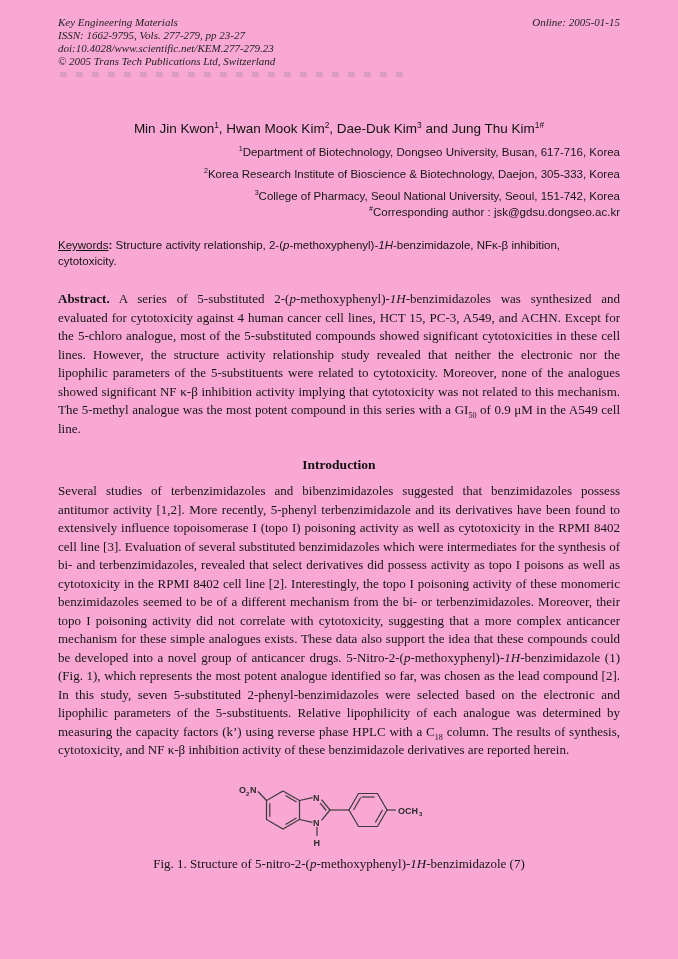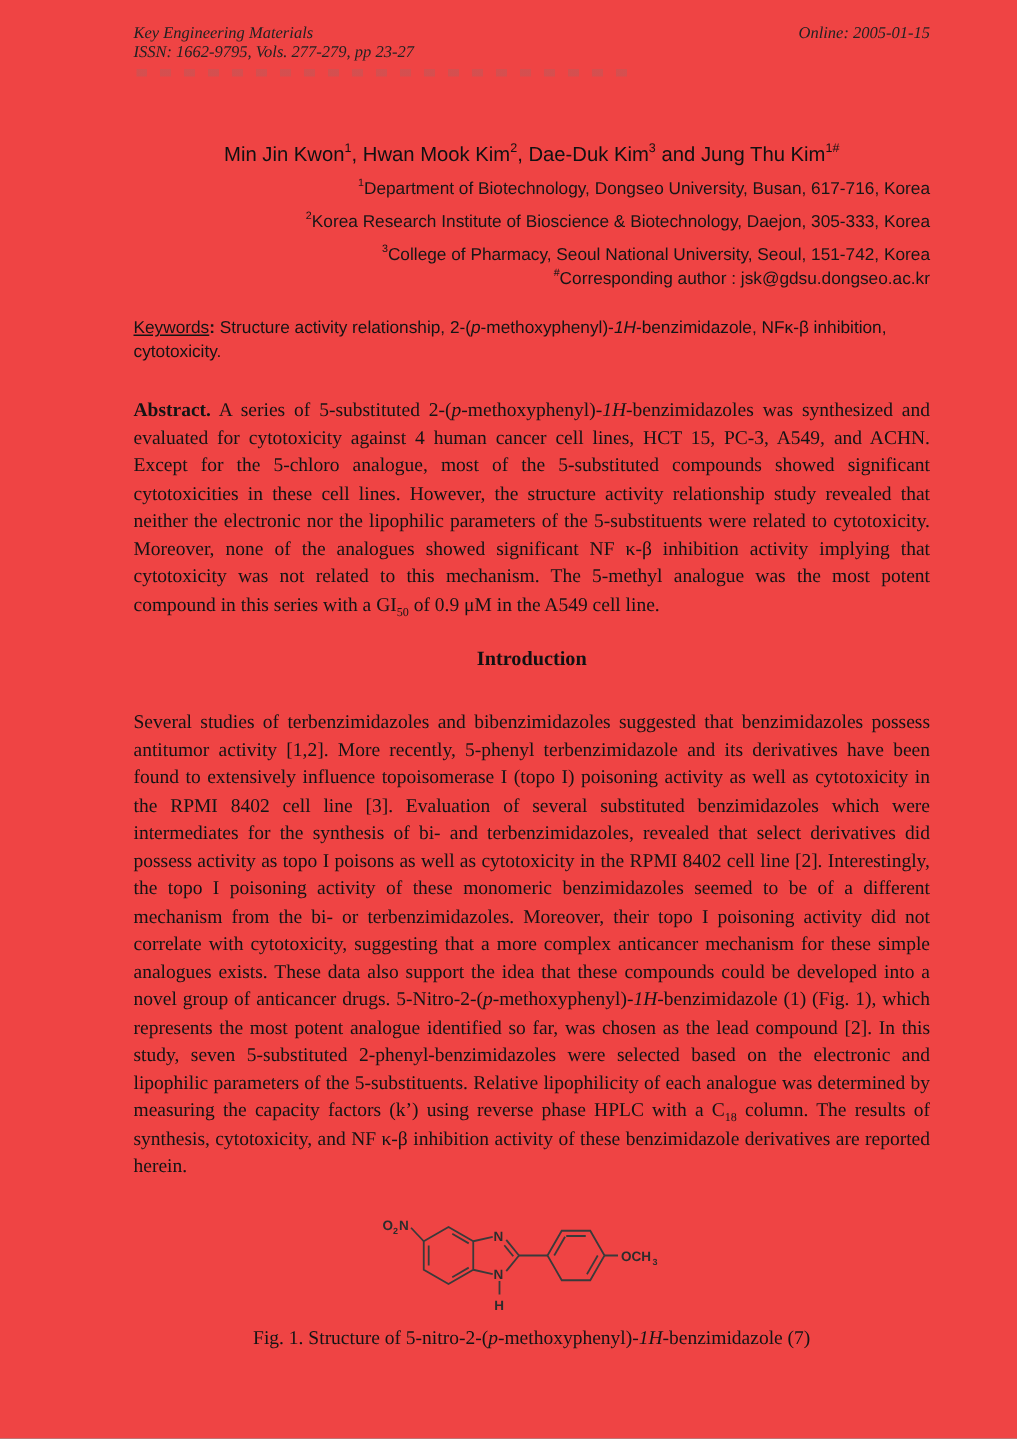--- a/index.html
+++ b/index.html
@@ -1,19 +1,19 @@
 <!DOCTYPE html>
 <html><head>
 <meta charset="utf-8">
 <style>
   * { margin:0; padding:0; box-sizing:border-box; }
   html,body { background:#9a9a9a; }
   .page {
-    width:678px; min-height:959px; margin:0 auto; background:#ef4444;
-    color:#1c1c1c; padding:16px 58px 30px 89px; position:relative;
+    width:678px; min-height:959px; margin:0 auto; background:#f9a8d4;
+    color:#1c1c1c; padding:16px 58px 30px 58px; position:relative;
     font-family:"Liberation Serif", serif;
   }
   
   .hdr { display:flex; justify-content:space-between; align-items:flex-start; }
   .hdr-left div, .hdr-right {
     font-family:"Liberation Serif", serif; font-style:italic;
     font-size:11px; line-height:13px; color:#222;
   }
   .scan-artifact {
     height:5px; width:62%; margin:4px 0 0 2px; opacity:.22;
@@ -43,36 +43,38 @@
   }
   .kw-label { font-weight:normal; text-decoration:underline; }
   .kw-colon { font-weight:bold; }
   
   .body-par {
     margin-top:21px; font-size:13px; line-height:18.5px;
     text-align:justify; color:#141414;
   }
   .abs-label { font-weight:bold; }
   .section-heading { margin-top:19px; font-weight:bold; font-size:13.5px; color:#111;text-align:center; }
-  .intro-par { margin-top:25px; }
+  .intro-par { margin-top:9px; }
   
   .figure-wrap { margin-top:16px; text-align:center; }
   .struct-svg { display:inline-block; }
   .fig-caption { margin-top:2px; text-align:center; font-size:13px; color:#141414; }
   svg text { font-family:"Liberation Sans", sans-serif; font-weight:bold; fill:#2c2c2c; }
 </style>
 </head>
 <body>
 
 <div class="page">
 
   <div class="hdr">
     <div class="hdr-left">
       <div>Key Engineering Materials</div>
       <div>ISSN: 1662-9795, Vols. 277-279, pp 23-27</div>
+      <div>doi:10.4028/www.scientific.net/KEM.277-279.23</div>
+      <div>© 2005 Trans Tech Publications Ltd, Switzerland</div>
     </div>
     <div class="hdr-right">Online: 2005-01-15</div>
   </div>
   <div class="scan-artifact"></div>
 
   <div class="title">
     <br>
   </div>
 
   <div class="authors"><span>Min Jin Kwon</span><sup class="s">1</sup><span>, </span><span>Hwan Mook Kim</span><sup class="s">2</sup><span>, </span><span>Dae-Duk Kim</span><sup class="s">3</sup><span> and </span><span>Jung Thu Kim</span><sup class="s">1#</sup></div>

